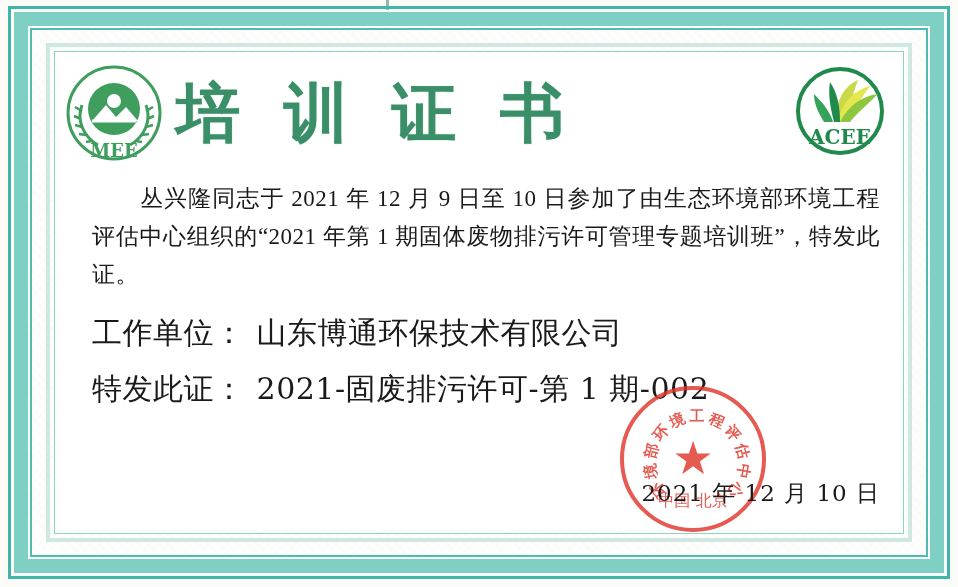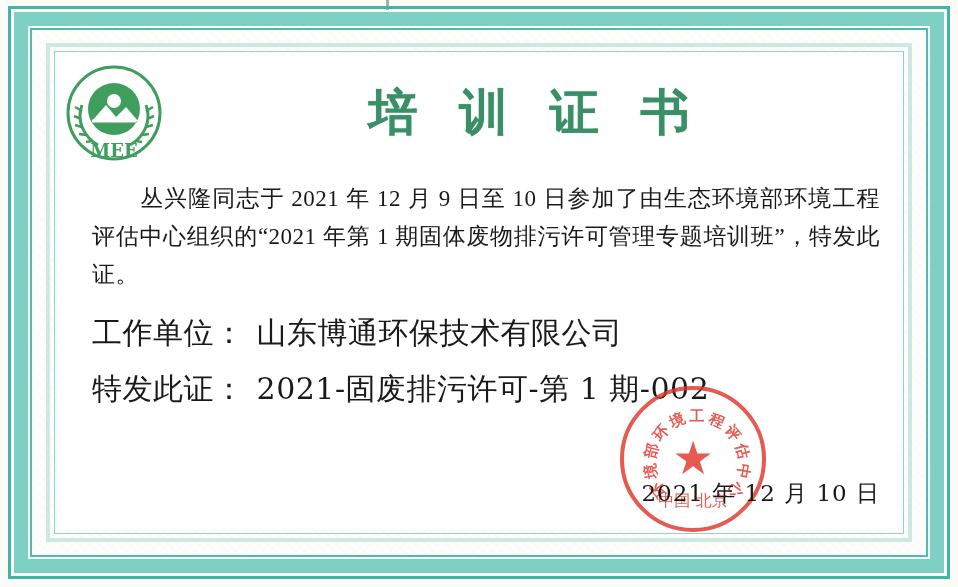--- a/index.html
+++ b/index.html
@@ -102,23 +102,22 @@
   }
   .acee-logo {
     width: 112px;
     height: 98px;
     flex: 0 0 112px;
     position: relative;
   }
 
   .title {
     flex: 1 1 auto;
-    text-align: center;
-    font-family: Liberation Sans, sans-serif;
-    font-size: 49px;
+    font-family: Liberation Serif, serif;
+    font-size: 64px;
     font-weight: bold;
     letter-spacing: 14px;
     color: #3a8f68;
     text-shadow: 0 0 1px #3a8f68;
     padding-left: 10px;
     white-space: nowrap;
   }
 
   
   .body-text {
@@ -250,20 +249,33 @@
             <path d="M84 66 l7 -2"></path>
           <path d="M80 74 l7 -1"></path>
             <path d="M74 80 l6 1"></path>
         </g>
         <text x="52" y="96" text-anchor="middle" font-family="DejaVu Serif, serif" font-size="18" font-weight="bold" fill="#3f9e5e">MEE</text>
       </svg>
     </div>
 
     <div class="title">培 训 证 书</div>
 
+    <div class="acee-logo">
+      <svg viewBox="0 0 112 98" width="112" height="98" aria-hidden="true">
+        <circle cx="56" cy="47" r="42" fill="none" stroke="#1f8a4c" stroke-width="4"></circle>
+        <g>
+          <path d="M52 56 C52 36 60 22 74 16 C68 32 66 44 62 56 Z" fill="#c9d94a"></path>
+          <path d="M54 57 C58 39 70 26 86 22 C76 36 70 46 64 57 Z" fill="#e2e84e"></path>
+          <path d="M56 58 C64 42 78 32 94 30 C82 42 72 50 66 58 Z" fill="#8fc63f"></path>
+          <path d="M50 58 C46 42 44 30 46 18 C54 30 56 44 56 58 Z" fill="#1f8a4c"></path>
+          <path d="M40 58 C34 48 30 40 30 30 C40 40 46 48 49 58 Z" fill="#35a35a"></path>
+        </g>
+        <text x="56" y="80" text-anchor="middle" font-family="DejaVu Serif, serif" font-size="20" font-weight="bold" fill="#1f8a4c">ACEE</text>
+      </svg>
+    </div>
 
   </div>
 
   <div class="body-text">
     <div class="para">丛兴隆同志于 2021 年 12 月 9 日至 10 日参加了由生态环境部环境工程评估中心组织的“2021 年第 1 期固体废物排污许可管理专题培训班”，特发此证。</div>
 
     <div class="field-line">
       <span class="label">工作单位：</span>
       <span class="value">山东博通环保技术有限公司</span>
     </div>

